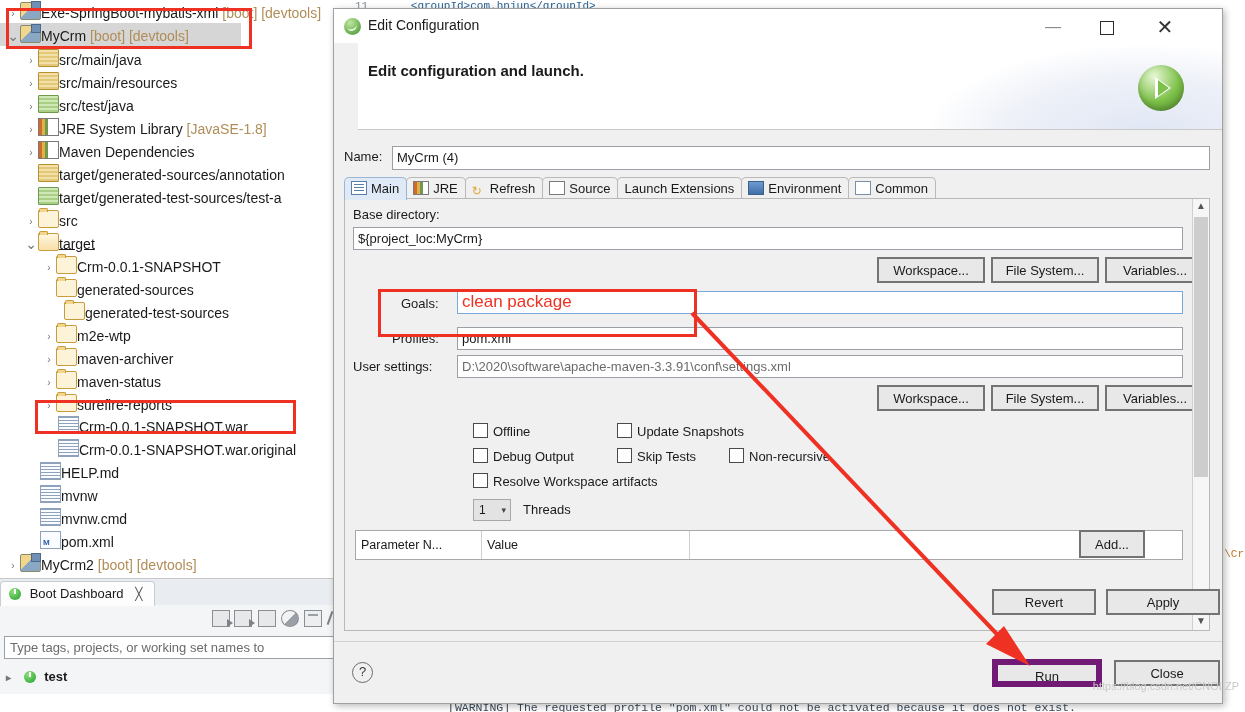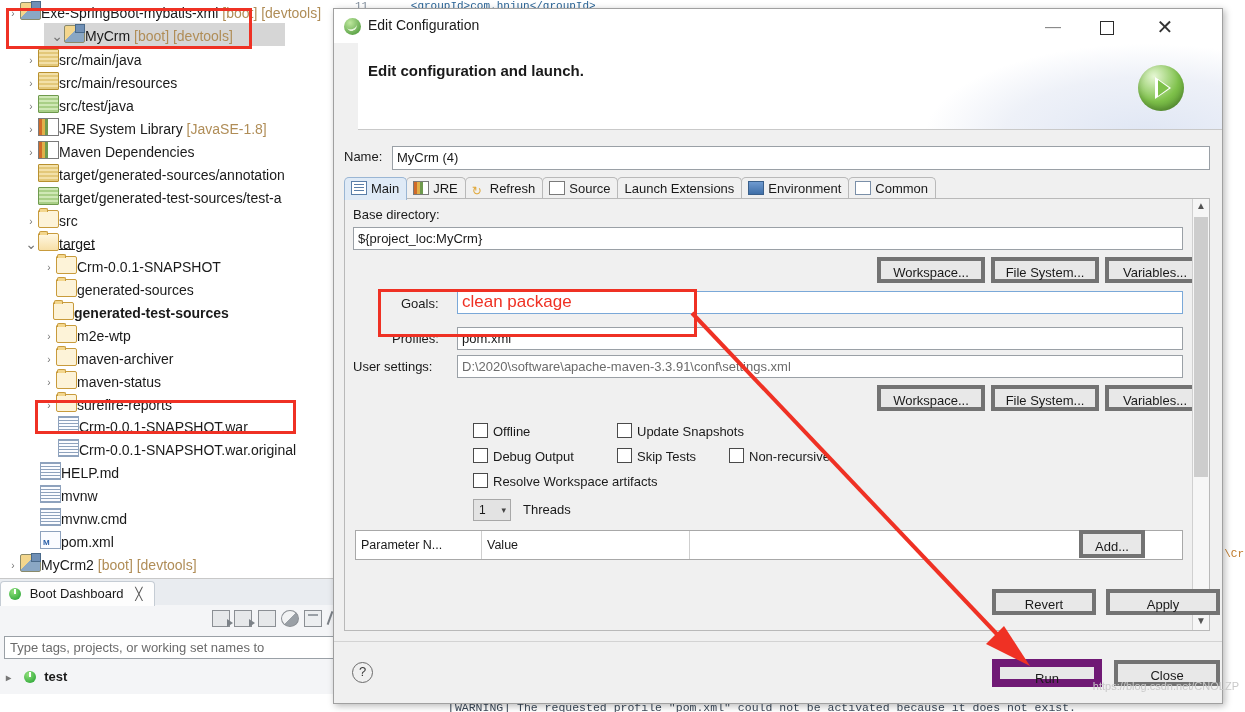--- a/index.html
+++ b/index.html
@@ -204,21 +204,21 @@
   .scroll-thumb { position:absolute; left:1px; top:18px; width:14px; height:260px; background:#cdcdcd; }
 
   .fld-label { position:absolute; font-size:13px; color:#1a1a1a; }
   .fld-input {
     position:absolute; height:23px; box-sizing:border-box; border:1px solid #9aa0a6;
     background:#fff; line-height:21px; padding-left:4px; font-size:13px; white-space:nowrap; overflow:hidden;
   }
   .fld-input.ro { color:#6b6b6b; }
   .btn {
     position:absolute; height:26px; box-sizing:border-box; background:#e8e8e8;
-    border:4px solid #737373; text-align:center; font-size:13px; line-height:24px; color:#1a1a1a;
+    border:2px solid #737373; text-align:center; font-size:13px; line-height:24px; color:#1a1a1a;
   }
   .cbx { position:absolute; font-size:13px; }
   .cbx i {
     display:inline-block; width:13px; height:13px; border:1px solid #4a4a4a; background:#fff;
     vertical-align:-2px; margin-right:5px;
   }
   .thread-sel {
     position:absolute; width:38px; height:22px; box-sizing:border-box;
     background:#e3e3e3; border:1px solid #a8a8a8; font-size:12px; line-height:20px; padding-left:5px;
   }
@@ -230,21 +230,21 @@
   .pth { position:absolute; top:0; bottom:0; font-size:12.5px; line-height:28px; padding-left:5px; border-right:1px solid #cfcfcf; box-sizing:border-box; }
 
   .dlg-footer { position:absolute; left:0; right:0; bottom:0; height:62px; background:#f0f0f0; }
   .foot-sep { position:absolute; left:0; right:0; top:0; height:1px; background:#d3d3d3; }
   .help-ic {
     position:absolute; left:18px; top:21px; width:19px; height:19px; border-radius:50%;
     border:1px solid #6b6b6b; color:#3a3a3a; font-size:13px; text-align:center; line-height:17px;
   }
   .btn-run {
     position:absolute; height:28px; box-sizing:border-box; background:#e8e8e8;
-    border:8px solid #701a75; text-align:center; font-size:13px; line-height:24px;
+    border:6px solid #701a75; text-align:center; font-size:13px; line-height:24px;
   }
 
   .watermark {
     position:absolute; right:6px; bottom:20px; font-size:11px; color:#c9c9c9;
     font-family:"Liberation Sans", sans-serif;
   }
   .console-line {
     position:absolute; left:448px; bottom:-2px; font-family:"Liberation Mono", monospace;
     font-size:11.5px; color:#3c4a5a; white-space:nowrap;
   }
@@ -260,33 +260,33 @@
 
 <div id="ide">
 
   <div class="editor-strip">
     <span class="lineno">11</span>
     <span class="tag">&lt;groupId&gt;com.hnjun&lt;/groupId&gt;</span>
   </div>
 
   <div id="tree">
       <div class="row" style="padding-left: 6px;"><span class="arrow">›</span><span class="ic ic-boot"></span><span class="lbl">Exe-SpringBoot-mybatis-xml</span><span class="lbl dim"> [boot] [devtools]</span></div>
-      <div class="row sel" style="padding-left: 6px; width: 235px; margin-left: 44px;"><span class="arrow" style="font-size: 14px; line-height: 16px;">⌄</span><span class="ic ic-boot"></span><span class="lbl">MyCrm</span><span class="lbl dim"> [boot] [devtools]</span></div>
+      <div class="row sel" style="padding-left: 6px; width: 235px;"><span class="arrow" style="font-size: 14px; line-height: 16px;">⌄</span><span class="ic ic-boot"></span><span class="lbl">MyCrm</span><span class="lbl dim"> [boot] [devtools]</span></div>
       <div class="row" style="padding-left: 24px;"><span class="arrow">›</span><span class="ic ic-pkg"></span><span class="lbl">src/main/java</span></div>
       <div class="row" style="padding-left: 24px;"><span class="arrow">›</span><span class="ic ic-pkg"></span><span class="lbl">src/main/resources</span></div>
       <div class="row" style="padding-left: 24px;"><span class="arrow">›</span><span class="ic ic-pkg green"></span><span class="lbl">src/test/java</span></div>
       <div class="row" style="padding-left: 24px;"><span class="arrow">›</span><span class="ic ic-lib"></span><span class="lbl">JRE System Library</span><span class="lbl dim"> [JavaSE-1.8]</span></div>
       <div class="row" style="padding-left: 24px;"><span class="arrow">›</span><span class="ic ic-lib"></span><span class="lbl">Maven Dependencies</span></div>
       <div class="row" style="padding-left: 24px;"><span class="arrow"></span><span class="ic ic-pkg"></span><span class="lbl">target/generated-sources/annotation</span></div>
       <div class="row" style="padding-left: 24px;"><span class="arrow"></span><span class="ic ic-pkg green"></span><span class="lbl">target/generated-test-sources/test-a</span></div>
       <div class="row" style="padding-left: 24px;"><span class="arrow">›</span><span class="ic ic-folder"></span><span class="lbl">src</span></div>
       <div class="row" style="padding-left: 24px; text-decoration: underline;"><span class="arrow" style="font-size: 14px; line-height: 16px;">⌄</span><span class="ic ic-folder-open"></span><span class="lbl">target</span></div>
       <div class="row" style="padding-left: 42px;"><span class="arrow">›</span><span class="ic ic-folder"></span><span class="lbl">Crm-0.0.1-SNAPSHOT</span></div>
       <div class="row" style="padding-left: 42px;"><span class="arrow"></span><span class="ic ic-folder"></span><span class="lbl">generated-sources</span></div>
-      <div class="row" style="padding-left: 39px; font-weight: bold;"><span class="arrow"></span><span class="ic ic-folder"></span><span class="lbl">generated-test-sources</span></div>
+      <div class="row" style="padding-left: 50px;"><span class="arrow"></span><span class="ic ic-folder"></span><span class="lbl">generated-test-sources</span></div>
       <div class="row" style="padding-left: 42px;"><span class="arrow">›</span><span class="ic ic-folder"></span><span class="lbl">m2e-wtp</span></div>
       <div class="row" style="padding-left: 42px;"><span class="arrow">›</span><span class="ic ic-folder"></span><span class="lbl">maven-archiver</span></div>
       <div class="row" style="padding-left: 42px;"><span class="arrow">›</span><span class="ic ic-folder"></span><span class="lbl">maven-status</span></div>
       <div class="row" style="padding-left: 42px;"><span class="arrow">›</span><span class="ic ic-folder"></span><span class="lbl">surefire-reports</span></div>
       <div class="row" style="padding-left: 42px;"><span class="arrow"></span><span class="ic ic-file"></span><span class="lbl">Crm-0.0.1-SNAPSHOT.war</span></div>
       <div class="row" style="padding-left: 42px;"><span class="arrow"></span><span class="ic ic-file"></span><span class="lbl">Crm-0.0.1-SNAPSHOT.war.original</span></div>
       <div class="row" style="padding-left: 24px;"><span class="arrow"></span><span class="ic ic-file"></span><span class="lbl">HELP.md</span></div>
       <div class="row" style="padding-left: 24px;"><span class="arrow"></span><span class="ic ic-file"></span><span class="lbl">mvnw</span></div>
       <div class="row" style="padding-left: 24px;"><span class="arrow"></span><span class="ic ic-file"></span><span class="lbl">mvnw.cmd</span></div>
       <div class="row" style="padding-left: 24px;"><span class="arrow"></span><span class="ic ic-xml"></span><span class="lbl">pom.xml</span></div>

